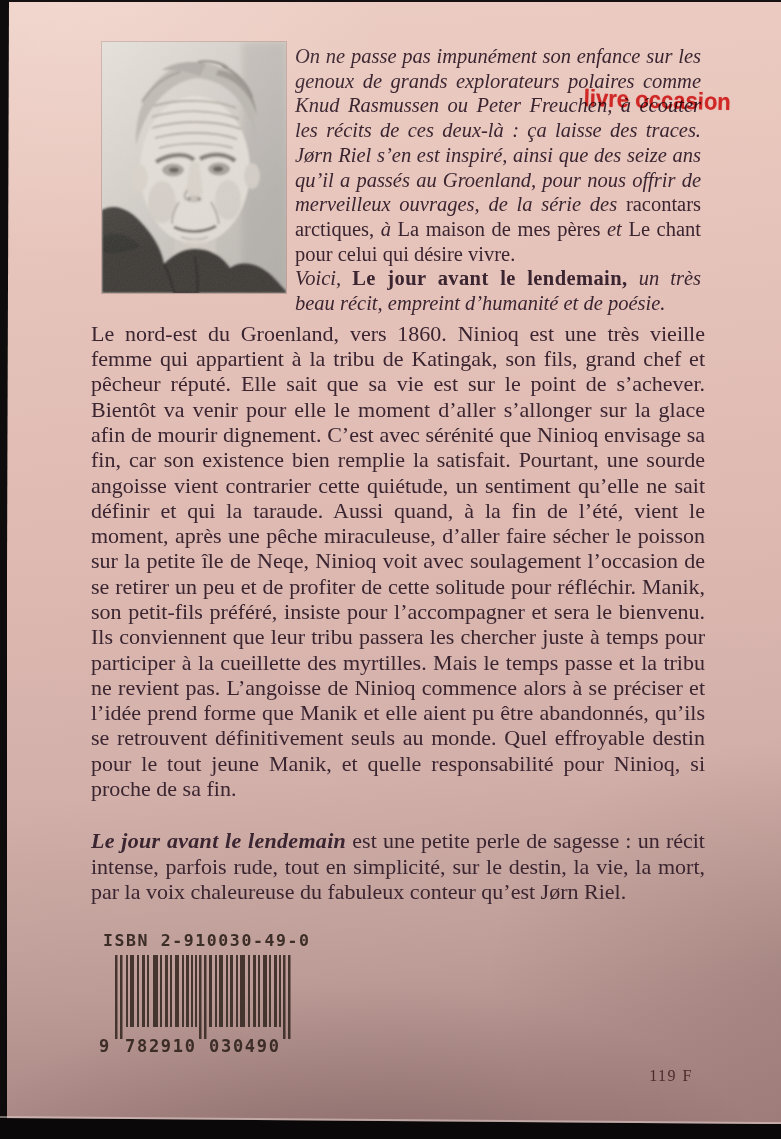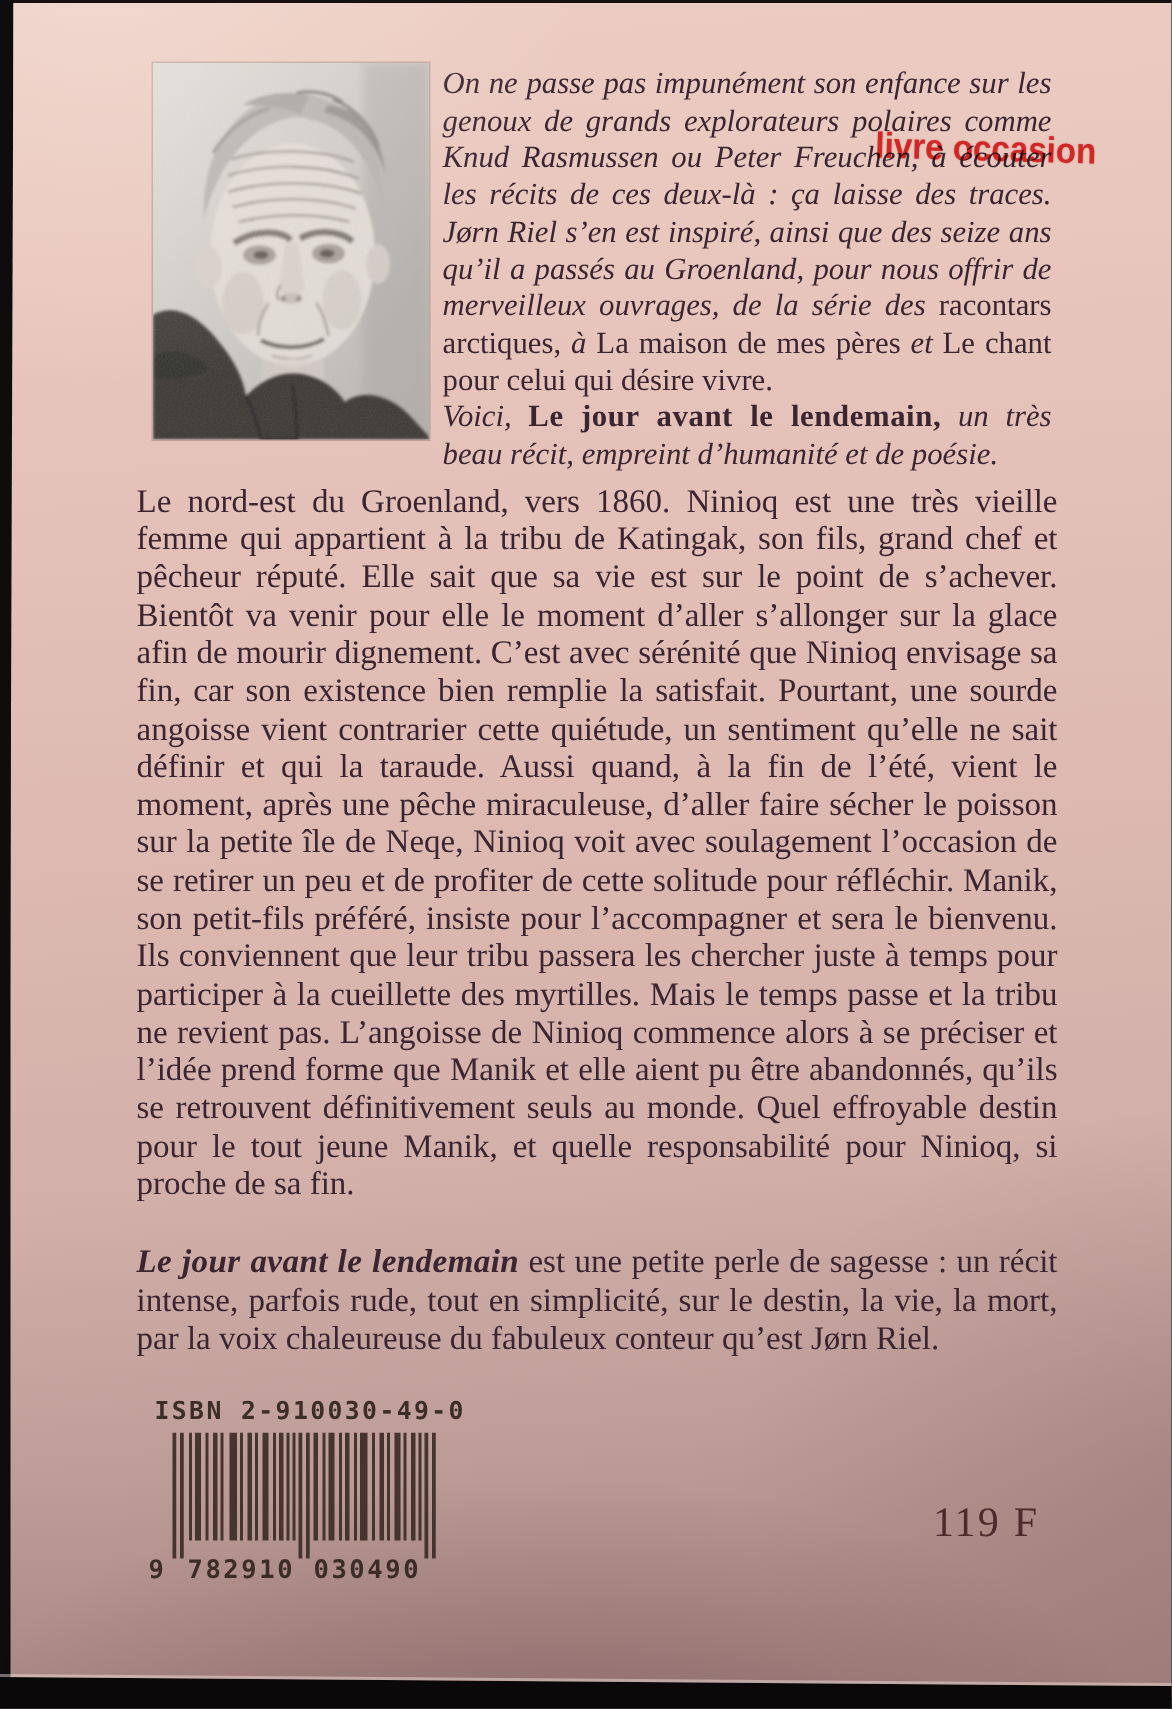--- a/index.html
+++ b/index.html
@@ -57,22 +57,22 @@
   
   .stamp{
     position:absolute;left:577px;top:82px;z-index:5;
     font-family:"Liberation Sans",sans-serif;font-size:24px;font-weight:600;
     color:rgba(227,42,42,.92);mix-blend-mode:multiply;
     transform:rotate(1.6deg) scaleX(.92);transform-origin:left top;
     white-space:nowrap;text-shadow:0 0 1px rgba(227,42,42,.55);
   }
   
   .price{
-    position:absolute;right:88px;top:998px;z-index:4;
-    font-size:28px;letter-spacing:1.5px;color:#4e2a2c;
+    position:absolute;right:88px;top:1065px;z-index:4;
+    font-size:16px;letter-spacing:1.5px;color:#4e2a2c;
   }
 </style>
 </head>
 <body>
 
 <div class="edge-top"></div>
 <div class="edge-left"></div>
 
 <div class="cover">
 

